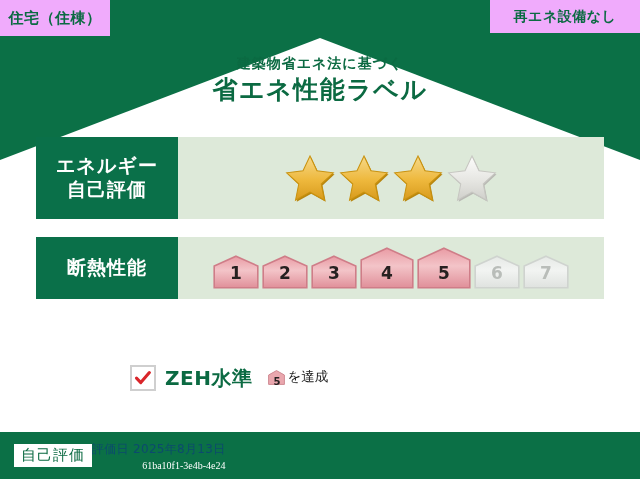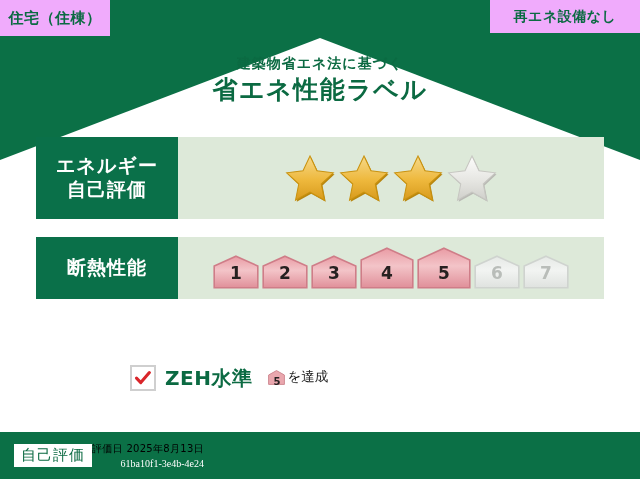--- a/index.html
+++ b/index.html
@@ -217,22 +217,22 @@
     margin-left: 9px;
     letter-spacing: 0.3px;
     flex: 1 1 auto;
   }
   #footer-right {
     text-align: right;
     margin-right: 14px;
     flex: 0 0 auto;
   }
   #eval-date {
-    color: #000000;
-    font-size: 10px;
+    color: #0c4a6e;
+    font-size: 12px;
     letter-spacing: 0.3px;
   }
   #eval-id {
     color: #ffffff;
     font-size: 10px;
     margin-top: 2px;
     font-family: Liberation Serif, serif;
   }
 </style>
 </head>

